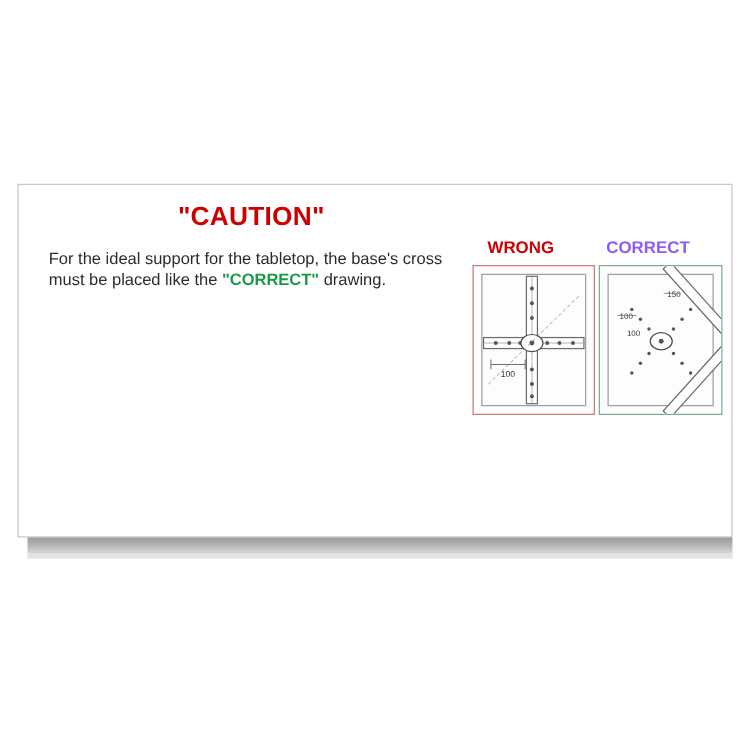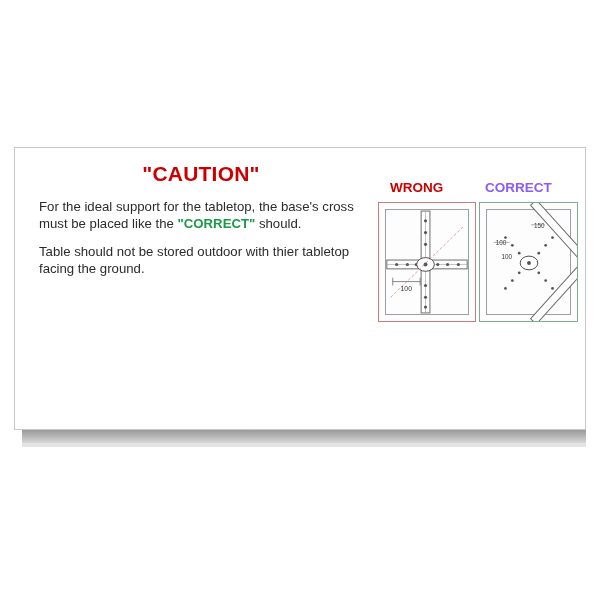--- a/index.html
+++ b/index.html
@@ -75,21 +75,21 @@
   }
   .underline-bold {
     text-decoration: underline;
     font-weight: bold;
   }
 
   
   #diagram {
     position: absolute;
     left: 363px;
-    top: 32px;
+    top: 42px;
     width: 200px;
     height: 180px;
   }
   .diag-label {
     position: absolute;
     font-size: 13.5px;
     font-weight: bold;
     top: 0px;
   }
   #label-wrong { left: 12px; color: #cc0000; }
@@ -136,23 +136,22 @@
 </head>
 <body>
 
 <div id="stage">
 
   <div id="card">
 
     <div id="text-col">
       <div id="caution-title">"CAUTION"</div>
 
-      <p class="para"><span>For the ideal support for the tabletop, the base's cross must be placed like the </span><span class="correct-word">"CORRECT"</span><span> should.</span></p>
-
-      <p class="para">Table should not be stored outdoor with thier tabletop facing the ground.</p>
+      <p class="para"><span>For the ideal support for the tabletop, the base's cross must be placed like the </span><span class="correct-word">"CORRECT"</span><span> drawing.</span></p>
+
 
 
 
     </div>
 
     <div id="diagram">
 
       <div class="diag-label" id="label-wrong">WRONG</div>
       <div class="diag-label" id="label-correct">CORRECT</div>
 

